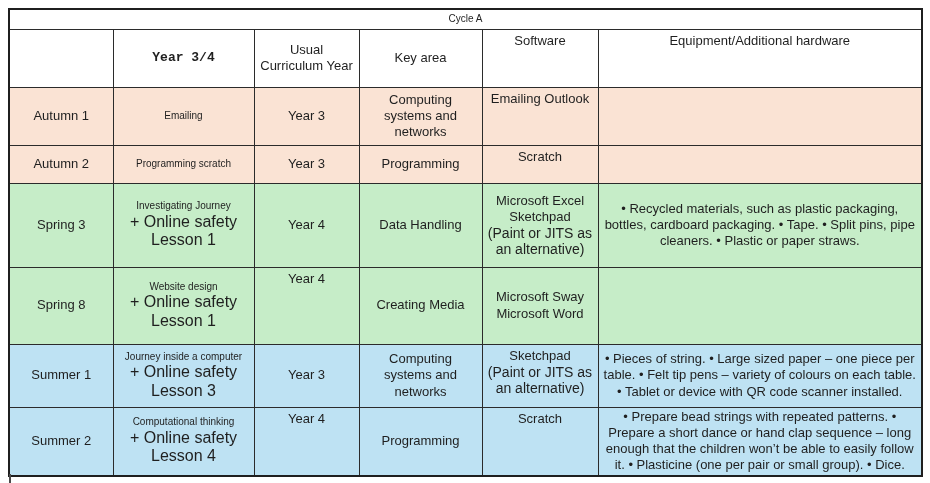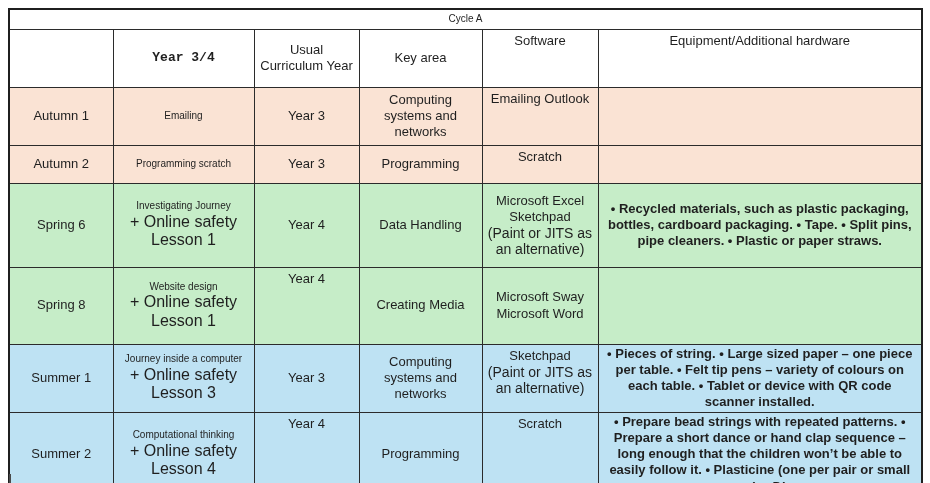--- a/index.html
+++ b/index.html
@@ -42,21 +42,21 @@
   tr.r5 td { height: 63px; }
   tr.r6 td { height: 66px; }
 
   .unit-title { font-size: 10px; line-height: 1.25; }
   .unit-note  { font-size: 16px; line-height: 1.15; max-width: 122px; margin: 0 auto; }
   .soft-note  { font-size: 14px; line-height: 1.15; }
 
   td.c-equip {
     vertical-align: top;
     font-size: 10px;
-    font-weight: 700;
+    font-weight: 400;
     line-height: 1.4;
     padding: 2px 5px;
     text-align: center;
     margin-left: 48px;
   }
 
   .below-table-line {
     position: absolute;
     left: 9px; top: 474px;
     width: 2px; height: 9px;
@@ -115,21 +115,21 @@
       <td>Year 3</td>
       <td>Programming</td>
       <td class="vtop">
         <div>Scratch</div>
         <div class="soft-note"></div>
       </td>
       <td class="c-equip"></td>
     </tr>
 
     <tr class="r3" style="background-color: rgb(198, 237, 200);">
-      <td>Spring 6</td>
+      <td>Spring 3</td>
       <td>
         <div class="unit-title">Investigating Journey</div>
         <div class="unit-note">+ Online safety Lesson 1</div>
       </td>
       <td>Year 4</td>
       <td>Data Handling</td>
       <td>
         <div>Microsoft Excel Sketchpad</div>
         <div class="soft-note">(Paint or JITS as an alternative)</div>
       </td>

